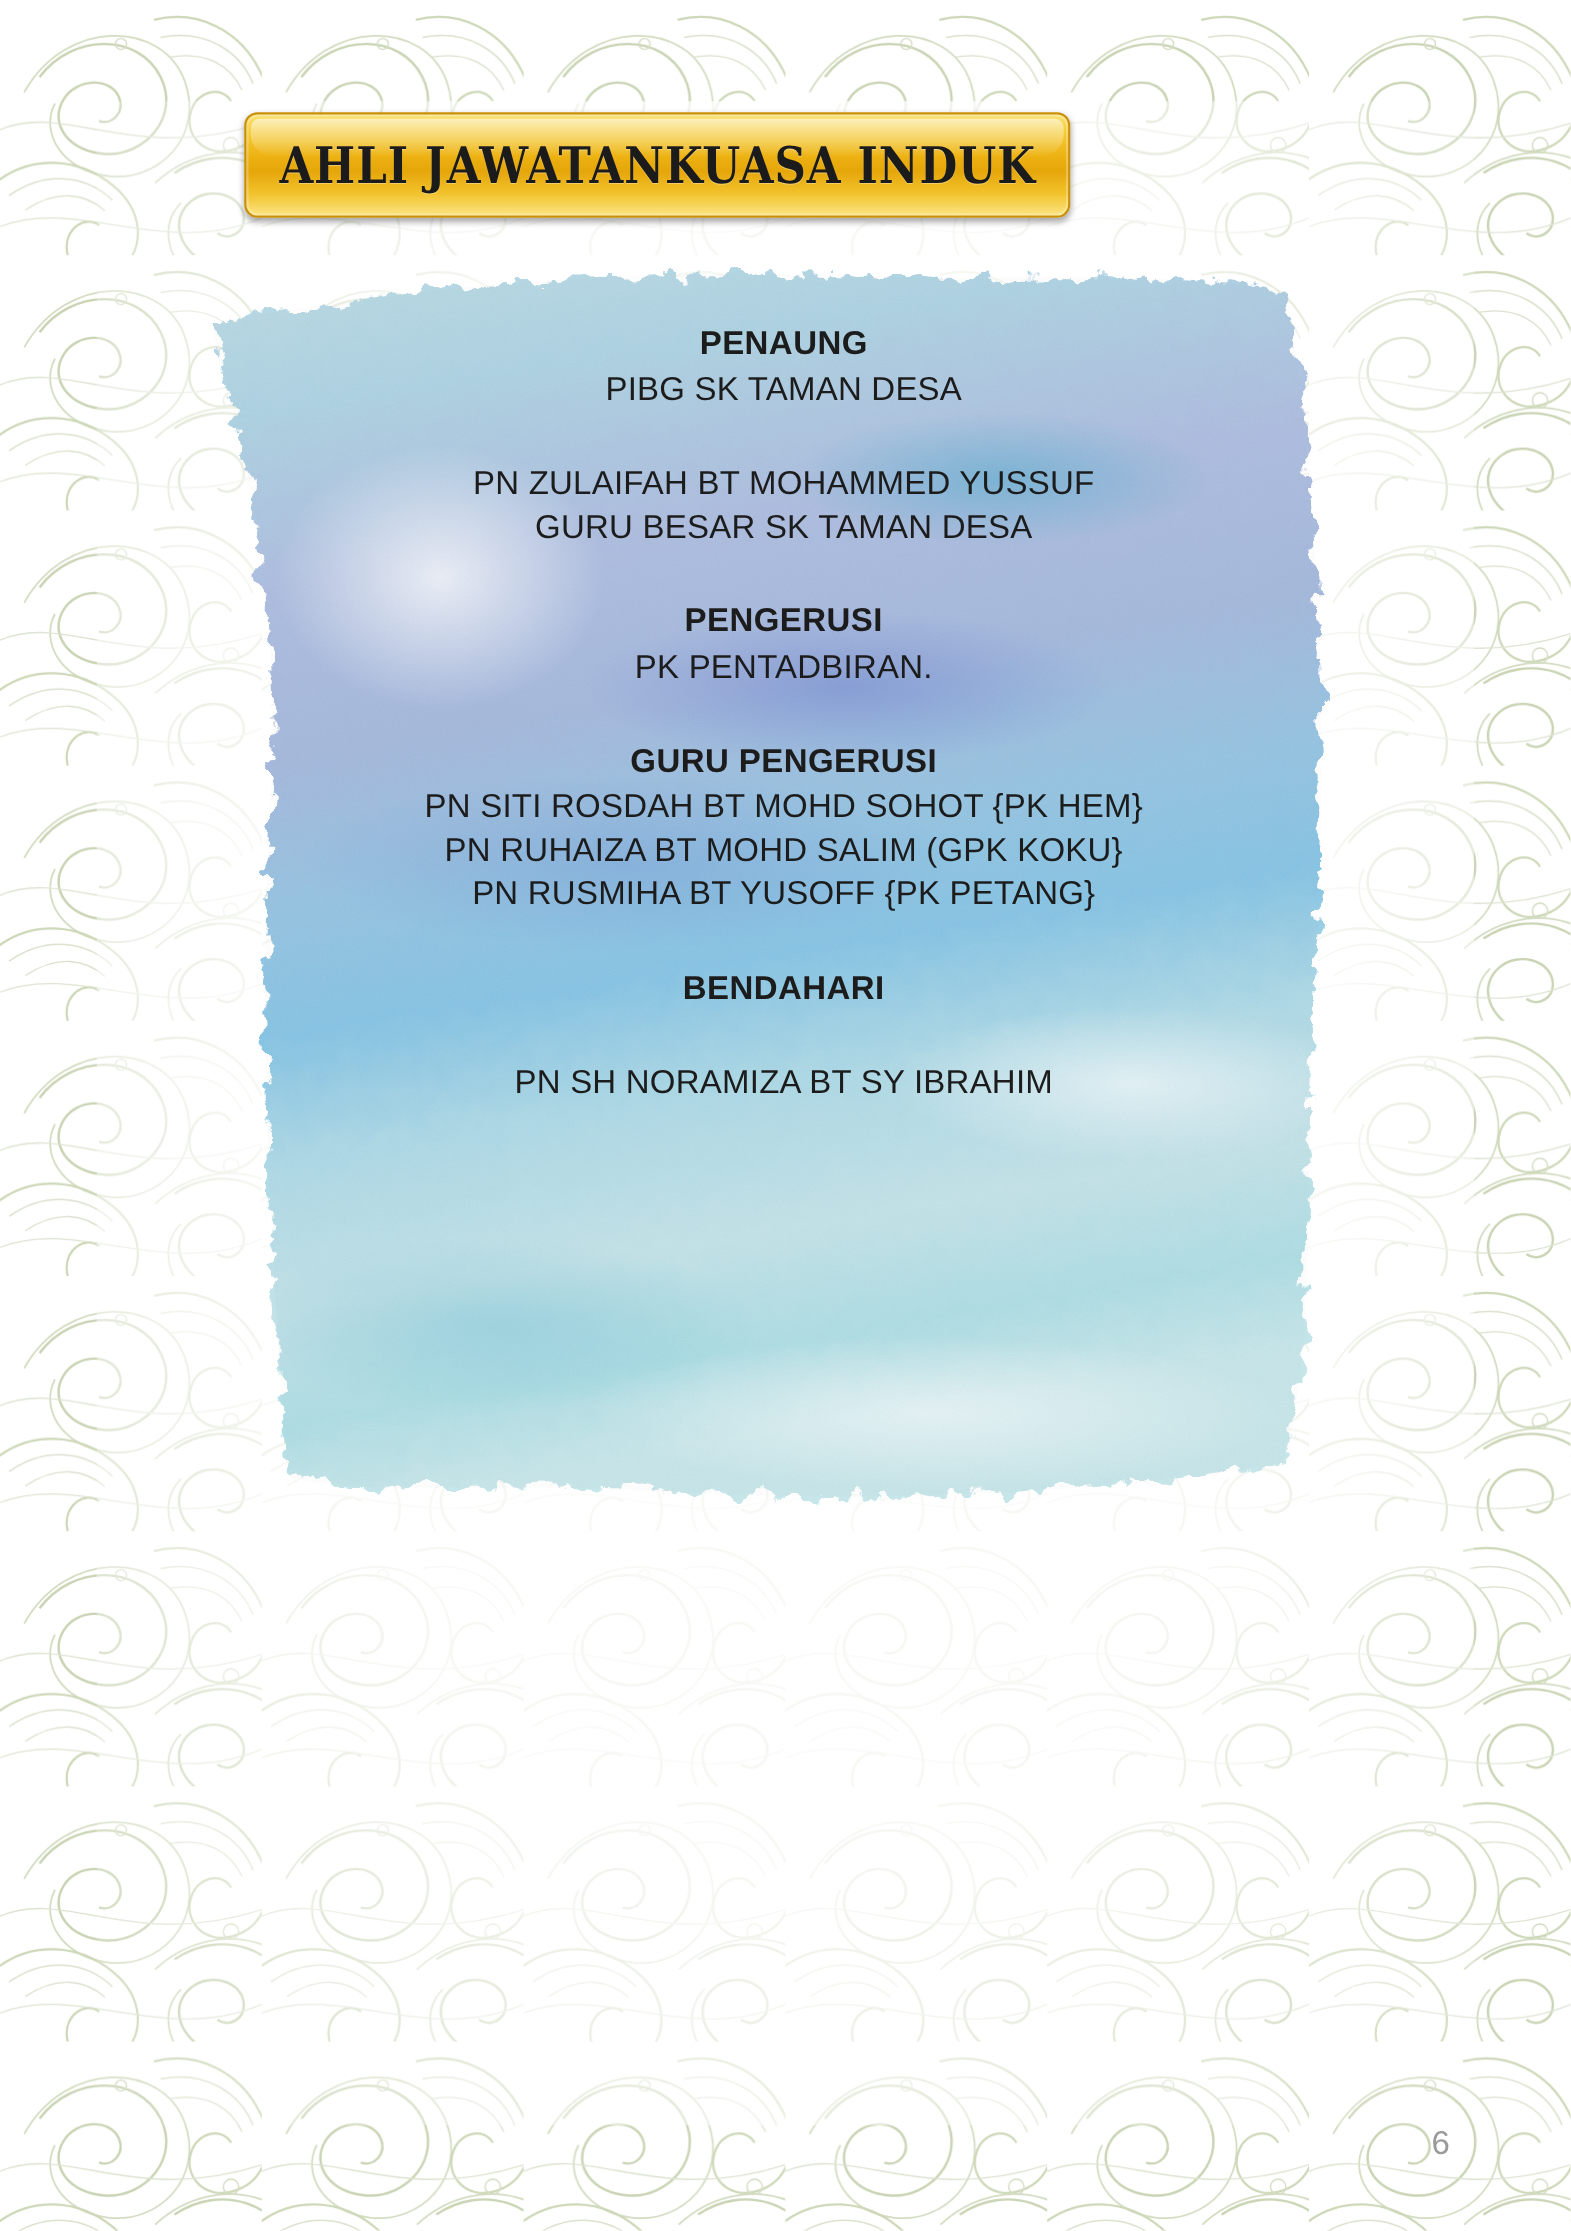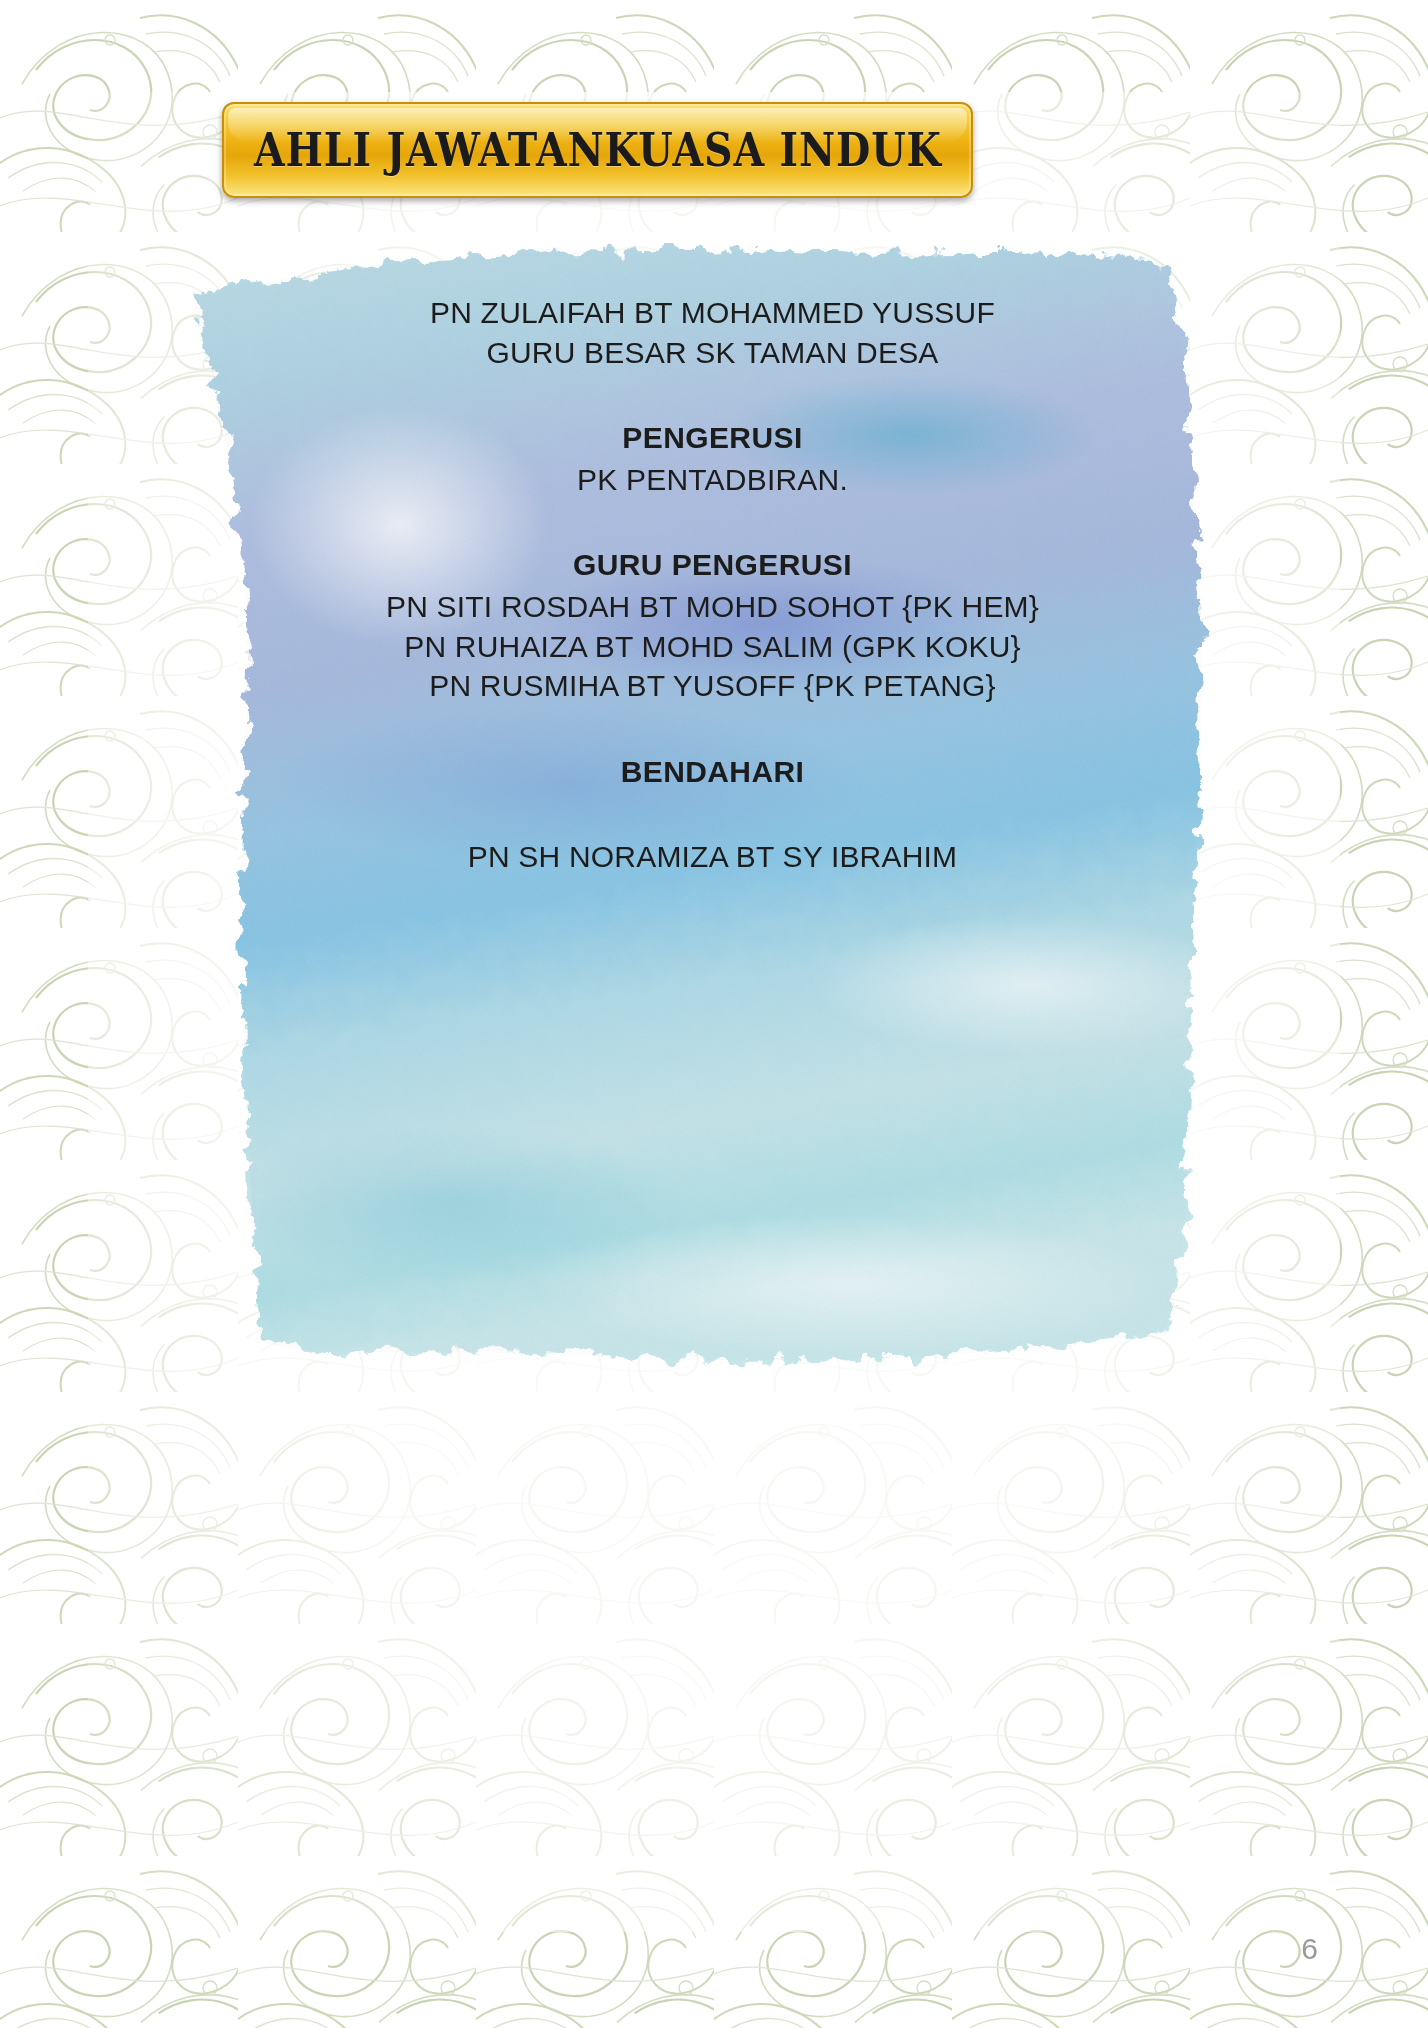--- a/index.html
+++ b/index.html
@@ -241,20 +241,24 @@
       <ellipse cx="300" cy="980" rx="240" ry="80" fill="url(#blot2)" opacity="0.5"></ellipse>
       <ellipse cx="700" cy="1060" rx="320" ry="70" fill="url(#lighten)" opacity="0.7"></ellipse>
       <rect x="0" y="0" width="1125" height="1160" filter="url(#grain)" fill="#6f93b5" opacity="0.5"></rect>
     </g>
   </svg>
 </div>
 
 <div class="content">
   <div class="spacer-top"></div>
 
+  <div class="block">
+    <div class="role">PENAUNG</div>
+    <div class="person">PIBG SK TAMAN DESA</div>
+  </div>
 
   <div class="block">
     <div class="person">PN ZULAIFAH BT MOHAMMED YUSSUF</div>
     <div class="person">GURU BESAR SK TAMAN DESA</div>
   </div>
 
   <div class="block">
     <div class="role">PENGERUSI</div>
     <div class="person">PK PENTADBIRAN.</div>
   </div>

